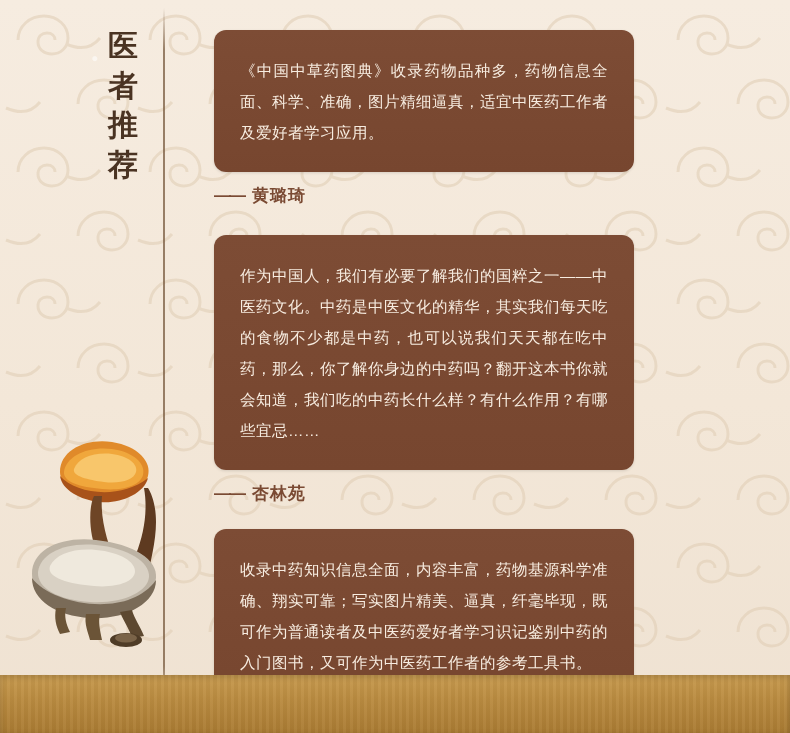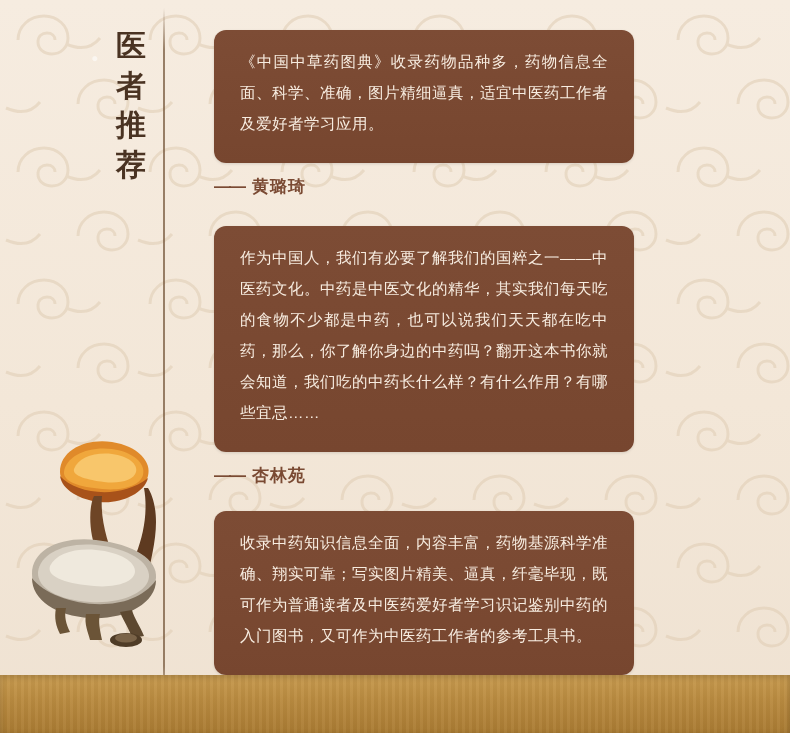--- a/index.html
+++ b/index.html
@@ -57,21 +57,21 @@
   .vtitle {
     position: absolute;
     left: 108px;
     top: 26px;
     width: 48px;
     font-size: 30px;
     line-height: 1.32;
     font-weight: bold;
     color: #4a3322;
     letter-spacing: 2px;
-    text-align: center;
+    text-align: left;
     white-space: pre-line;
   }
 
   
   .vline {
     position: absolute;
     left: 163px;
     top: 8px;
     width: 2px;
     height: 700px;
@@ -84,21 +84,21 @@
     left: 214px;
     top: 0;
     width: 420px;
   }
   .quote-block { position: relative; }
   .card {
     background: #7b4a33;
     background: linear-gradient(180deg, #7d4c35 0%, #77462f 100%);
     color: #f7ece0;
     border-radius: 12px;
-    padding: 16px 26px 24px 26px;
+    padding: 25px 26px 24px 26px;
     font-size: 15.5px;
     line-height: 2.0;
     letter-spacing: 0.5px;
     text-align: justify;
     box-shadow: 0 1px 3px rgba(0,0,0,0.12);
   }
   .attrib {
     margin-top: 12px;
     font-size: 17px;
     font-weight: bold;

